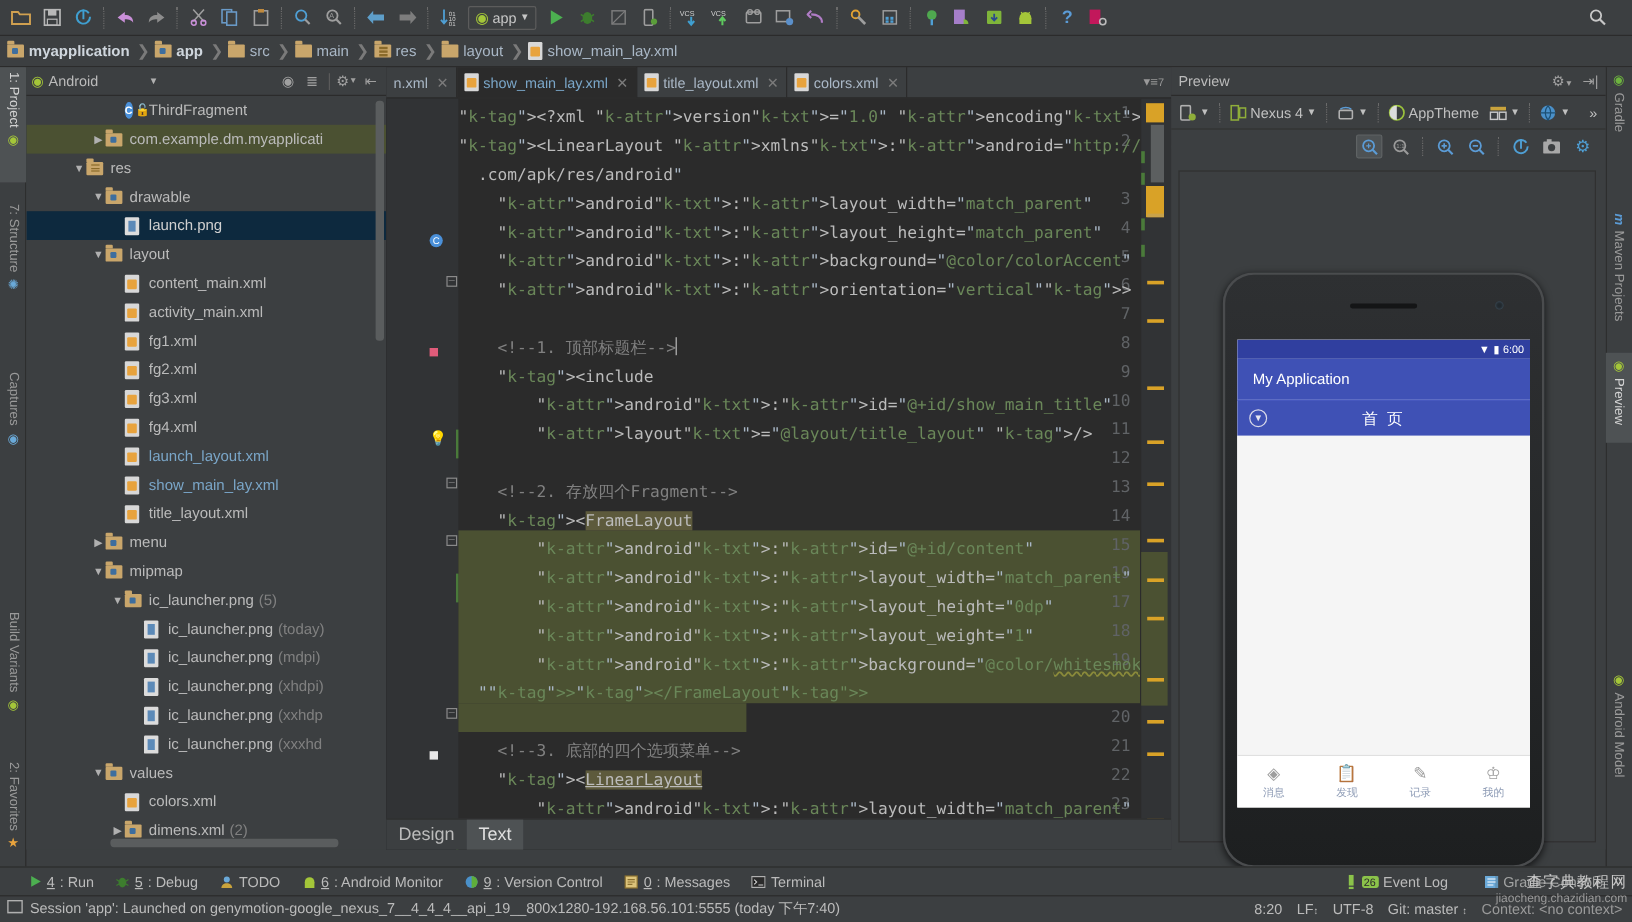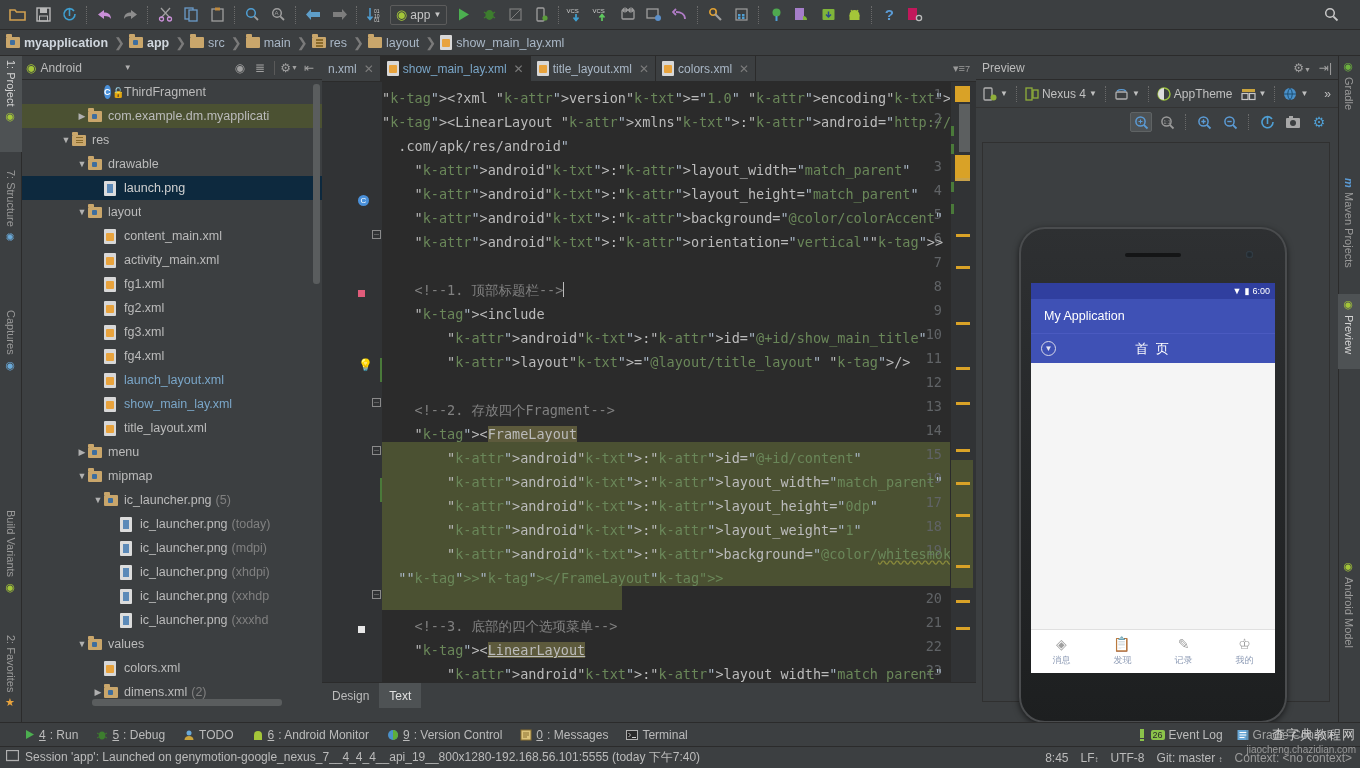--- a/index.html
+++ b/index.html
@@ -143,21 +143,21 @@
     position:absolute; right:0; top:0; width:26px; height:100%;
     background:#313335; border-left:1px solid #2b2b2b;
   }
   .ms{ position:absolute; }
   .sel-tok{ background:#5d5a3c; }
 
   .des-tabs{
     position:absolute; left:0; bottom:0; width:100%; height:26px;
     background:#3c3f41; display:flex; align-items:stretch; border-top:1px solid #2b2b2b;
   }
-  .des-tab{ padding:0 10px; display:flex; align-items:center; font-size:12px; color:#bbb;}
+  .des-tab{ padding:0 10px; display:flex; align-items:center; font-size:15px; color:#bbb;}
   .des-tab.active{ background:#4e5254; color:#e0e0e0;}
 
   
   .preview{ position:absolute; left:976px; top:56px; width:362px; height:652px; background:#3c3f41;}
   .pv-head{ height:24px; display:flex; align-items:center; padding:0 6px; border-bottom:1px solid #2b2b2b;}
   .pv-head .pt{ color:#bbb; font-size:12px;}
   .pv-head .sp{ margin-left:auto; display:flex; gap:8px; align-items:center; color:#a0a0a0;}
   .pv-bar{ height:28px; display:flex; align-items:center; gap:2px; padding:0 4px; border-bottom:1px solid #333;}
   .pv-it{ display:flex; align-items:center; gap:3px; padding:0 3px; height:22px; color:#c0c0c0; font-size:12px;}
   .pv-dot{ width:1px; height:16px; border-left:1px dotted #6a6a6a; margin:0 3px;}
@@ -189,21 +189,21 @@
   .phone-cam{ position:absolute; right:34px; top:24px; width:7px; height:7px; border-radius:50%; background:#22292e; box-shadow:inset 0 0 2px #4d6070;}
 
   
   .bottombar{
     position:absolute; left:0; top:722px; width:1360px; height:24px;
     background:#3c3f41; display:flex; align-items:center; border-top:1px solid #2b2b2b;
     padding-left:24px; font-size:12px;
   }
   .bb{ display:flex; align-items:center; gap:4px; margin-right:18px; color:#bbb;}
   .bb u{ text-decoration:underline;}
-  .bb-right{ margin-left:auto; display:flex; align-items:flex-end; gap:14px; padding-right:24px;}
+  .bb-right{ margin-left:auto; display:flex; align-items:flex-end; gap:30px; padding-right:24px;}
   .statusbar{
     position:absolute; left:0; top:746px; width:1360px; height:22px;
     background:#3c3f41; display:flex; align-items:center; font-size:12px; color:#bbb;
     padding-left:6px; border-top:1px solid #2b2b2b;
   }
   .sb-right{ margin-left:auto; display:flex; align-items:center; gap:12px; padding-right:8px;}
   .watermark{
     position:absolute; right:4px; top:726px; text-align:right; z-index:40;
     pointer-events:none;
   }
@@ -1116,21 +1116,21 @@
   </div>
 
   <div class="statusbar">
     <span style="margin-right:6px;">
       <svg width="13" height="12" viewBox="0 0 13 12">
           <rect x="0.5" y="0.5" width="12" height="10" fill="none" stroke="#b0b0b0" stroke-width="1.3"></rect>
         </svg>
     </span>
     <span>Session 'app': Launched on genymotion-google_nexus_7__4_4_4__api_19__800x1280-192.168.56.101:5555 (today 下午7:40)</span>
     <span class="sb-right">
-      <span>8:45</span>
+      <span>8:20</span>
       <span><span>LF</span><span style="font-size:8px;">↕</span></span>
       <span>UTF-8</span>
       <span><span>Git: master</span> <span style="font-size:8px;">↕</span></span>
       <span style="color:#9a9a9a;">Context: &lt;no context&gt;</span>
     </span>
   </div>
 
   <div class="watermark">
     <div class="wm1">查字典教程网</div>
     <div class="wm2">jiaocheng.chazidian.com</div>

